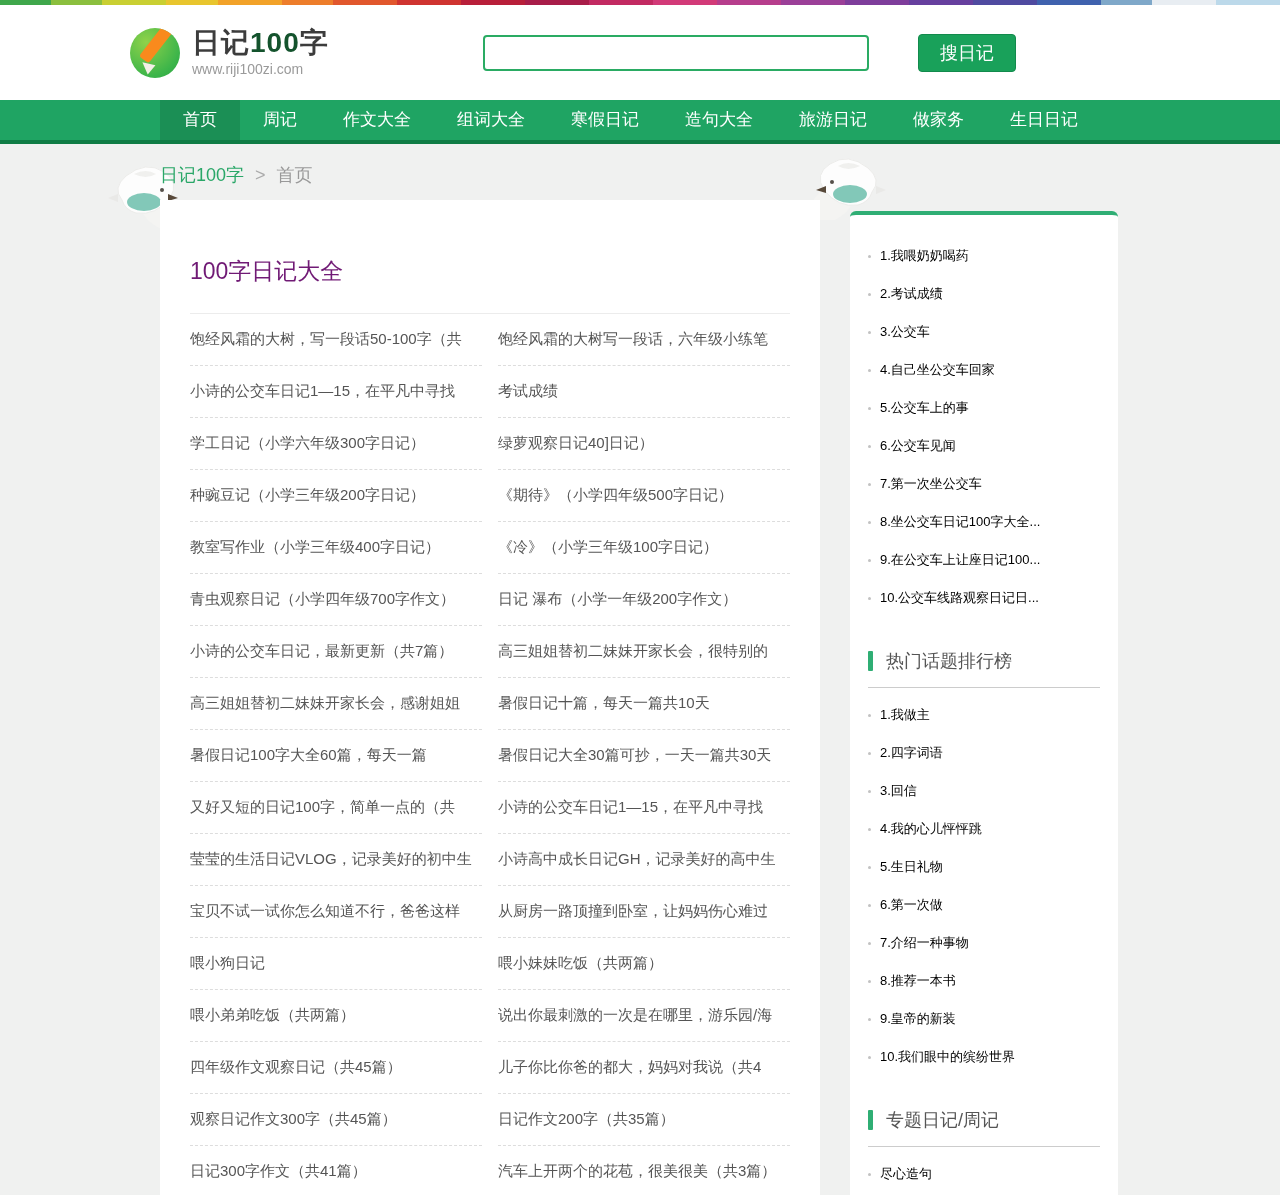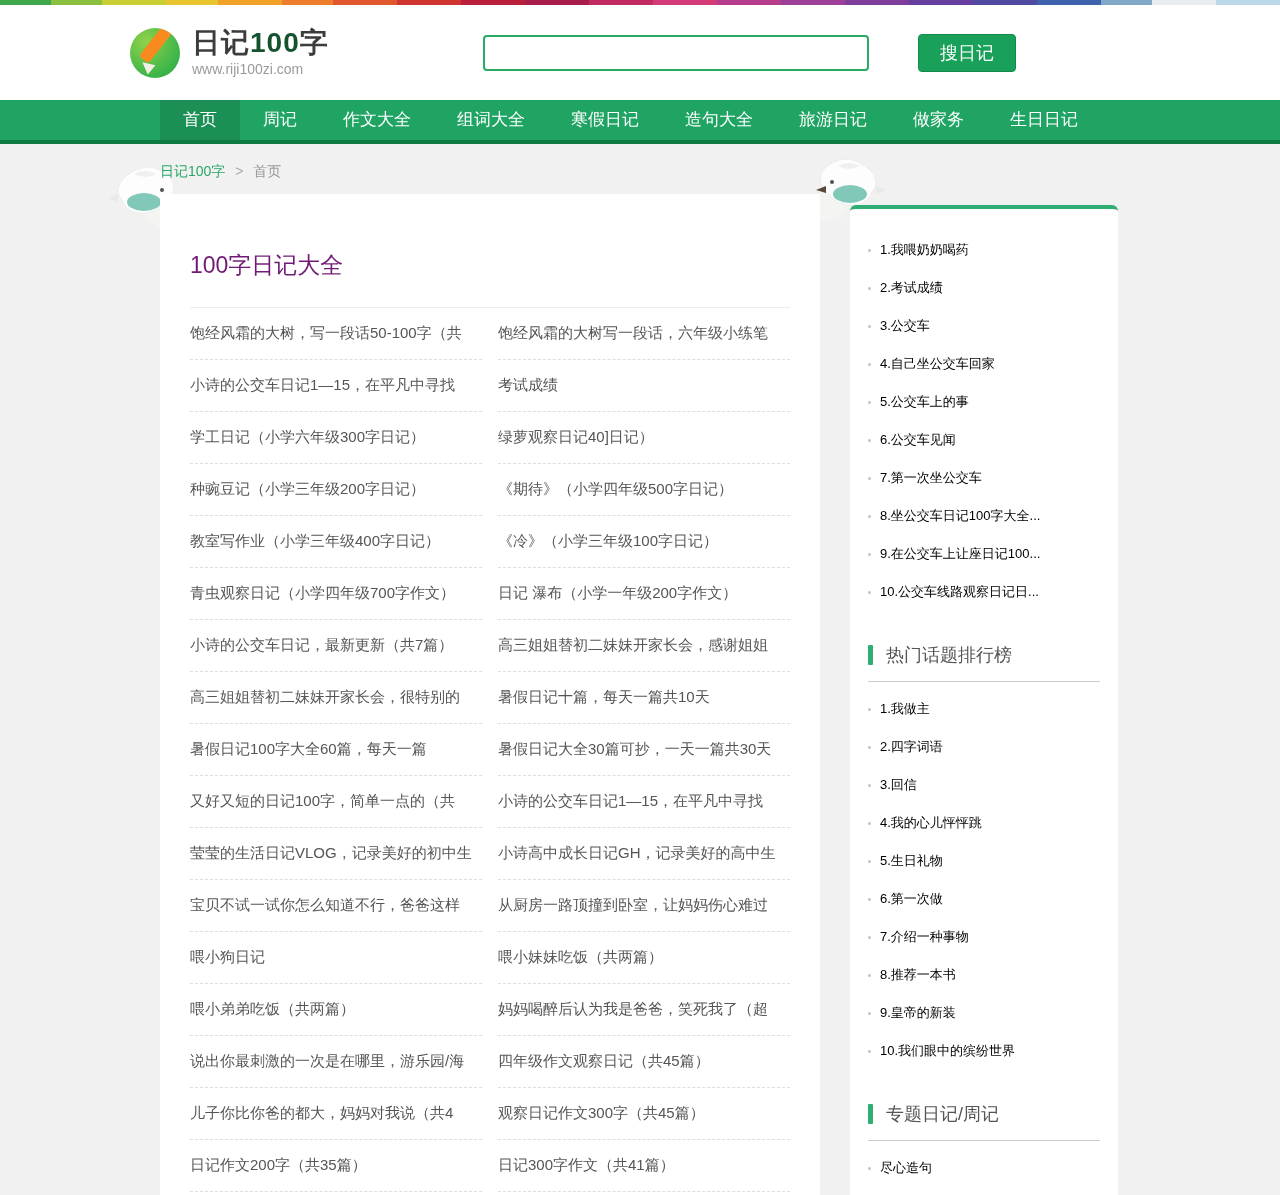--- a/index.html
+++ b/index.html
@@ -40,21 +40,21 @@
     outline:none;font-size:15px;padding:0 10px;color:#555;}
   .search-btn{margin-left:8px;width:98px;height:38px;background:#19a15a;color:#fff;
     border:1px solid #128a4c;border-radius:4px;font-size:18px;cursor:pointer;
     font-family:inherit;}
   
   .nav{background:#1fa463;border-bottom:4px solid #0f7c45;}
   .nav-inner{width:960px;margin:0 auto;display:flex;height:40px;}
   .nav-item{color:#fff;font-size:17px;line-height:40px;padding:0 23px;cursor:pointer;white-space:nowrap;}
   .nav-item.active{background:#1b8f55;}
   
-  .breadcrumb{width:960px;margin:0 auto;padding:19px 0 13px;font-size:14px;position:relative;z-index:2;}
+  .breadcrumb{width:960px;margin:0 auto;padding:19px 0 13px;font-size:18px;position:relative;z-index:2;}
   .crumb-home{color:#2aa768;cursor:pointer;}
   .crumb-sep{color:#aaa;margin:0 6px;}
   .crumb-cur{color:#999;}
   
   .cards{width:960px;margin:0 auto;display:flex;align-items:flex-start;position:relative;z-index:2;}
   .main-card{width:600px;background:#fff;padding:36px 30px 20px;min-height:942px;}
   .page-title{font-size:23px;font-weight:400;color:#701a75;margin:0;padding:20px 0 26px;
     border-bottom:1px solid #ececec;}
   .article-grid{display:grid;grid-template-columns:1fr 1fr;column-gap:16px;}
   .article-item{font-size:15px;color:#555;padding:16px 0;border-bottom:1px dashed #ddd;
@@ -151,35 +151,34 @@
         <div class="article-item">考试成绩</div>
         <div class="article-item">学工日记（小学六年级300字日记）</div>
         <div class="article-item">绿萝观察日记40]日记）</div>
         <div class="article-item">种豌豆记（小学三年级200字日记）</div>
         <div class="article-item">《期待》（小学四年级500字日记）</div>
         <div class="article-item">教室写作业（小学三年级400字日记）</div>
         <div class="article-item">《冷》（小学三年级100字日记）</div>
         <div class="article-item">青虫观察日记（小学四年级700字作文）</div>
         <div class="article-item">日记 瀑布（小学一年级200字作文）</div>
         <div class="article-item">小诗的公交车日记，最新更新（共7篇）</div>
+        <div class="article-item">高三姐姐替初二妹妹开家长会，很特别的</div>
         <div class="article-item">高三姐姐替初二妹妹开家长会，感谢姐姐</div>
-        <div class="article-item">高三姐姐替初二妹妹开家长会，很特别的</div>
         <div class="article-item">暑假日记十篇，每天一篇共10天</div>
         <div class="article-item">暑假日记100字大全60篇，每天一篇</div>
         <div class="article-item">暑假日记大全30篇可抄，一天一篇共30天</div>
         <div class="article-item">又好又短的日记100字，简单一点的（共</div>
         <div class="article-item">小诗的公交车日记1—15，在平凡中寻找</div>
         <div class="article-item">莹莹的生活日记VLOG，记录美好的初中生</div>
         <div class="article-item">小诗高中成长日记GH，记录美好的高中生</div>
         <div class="article-item">宝贝不试一试你怎么知道不行，爸爸这样</div>
         <div class="article-item">从厨房一路顶撞到卧室，让妈妈伤心难过</div>
         <div class="article-item">喂小狗日记</div>
         <div class="article-item">喂小妹妹吃饭（共两篇）</div>
         <div class="article-item">喂小弟弟吃饭（共两篇）</div>
-        <div class="article-item">妈妈喝醉后认为我是爸爸，笑死我了（超</div>
         <div class="article-item">说出你最刺激的一次是在哪里，游乐园/海</div>
         <div class="article-item">四年级作文观察日记（共45篇）</div>
         <div class="article-item">儿子你比你爸的都大，妈妈对我说（共4</div>
         <div class="article-item">观察日记作文300字（共45篇）</div>
         <div class="article-item">日记作文200字（共35篇）</div>
         <div class="article-item">日记300字作文（共41篇）</div>
         <div class="article-item">汽车上开两个的花苞，很美很美（共3篇）</div>
       </div>
   </div>
   <div class="sidebar">

